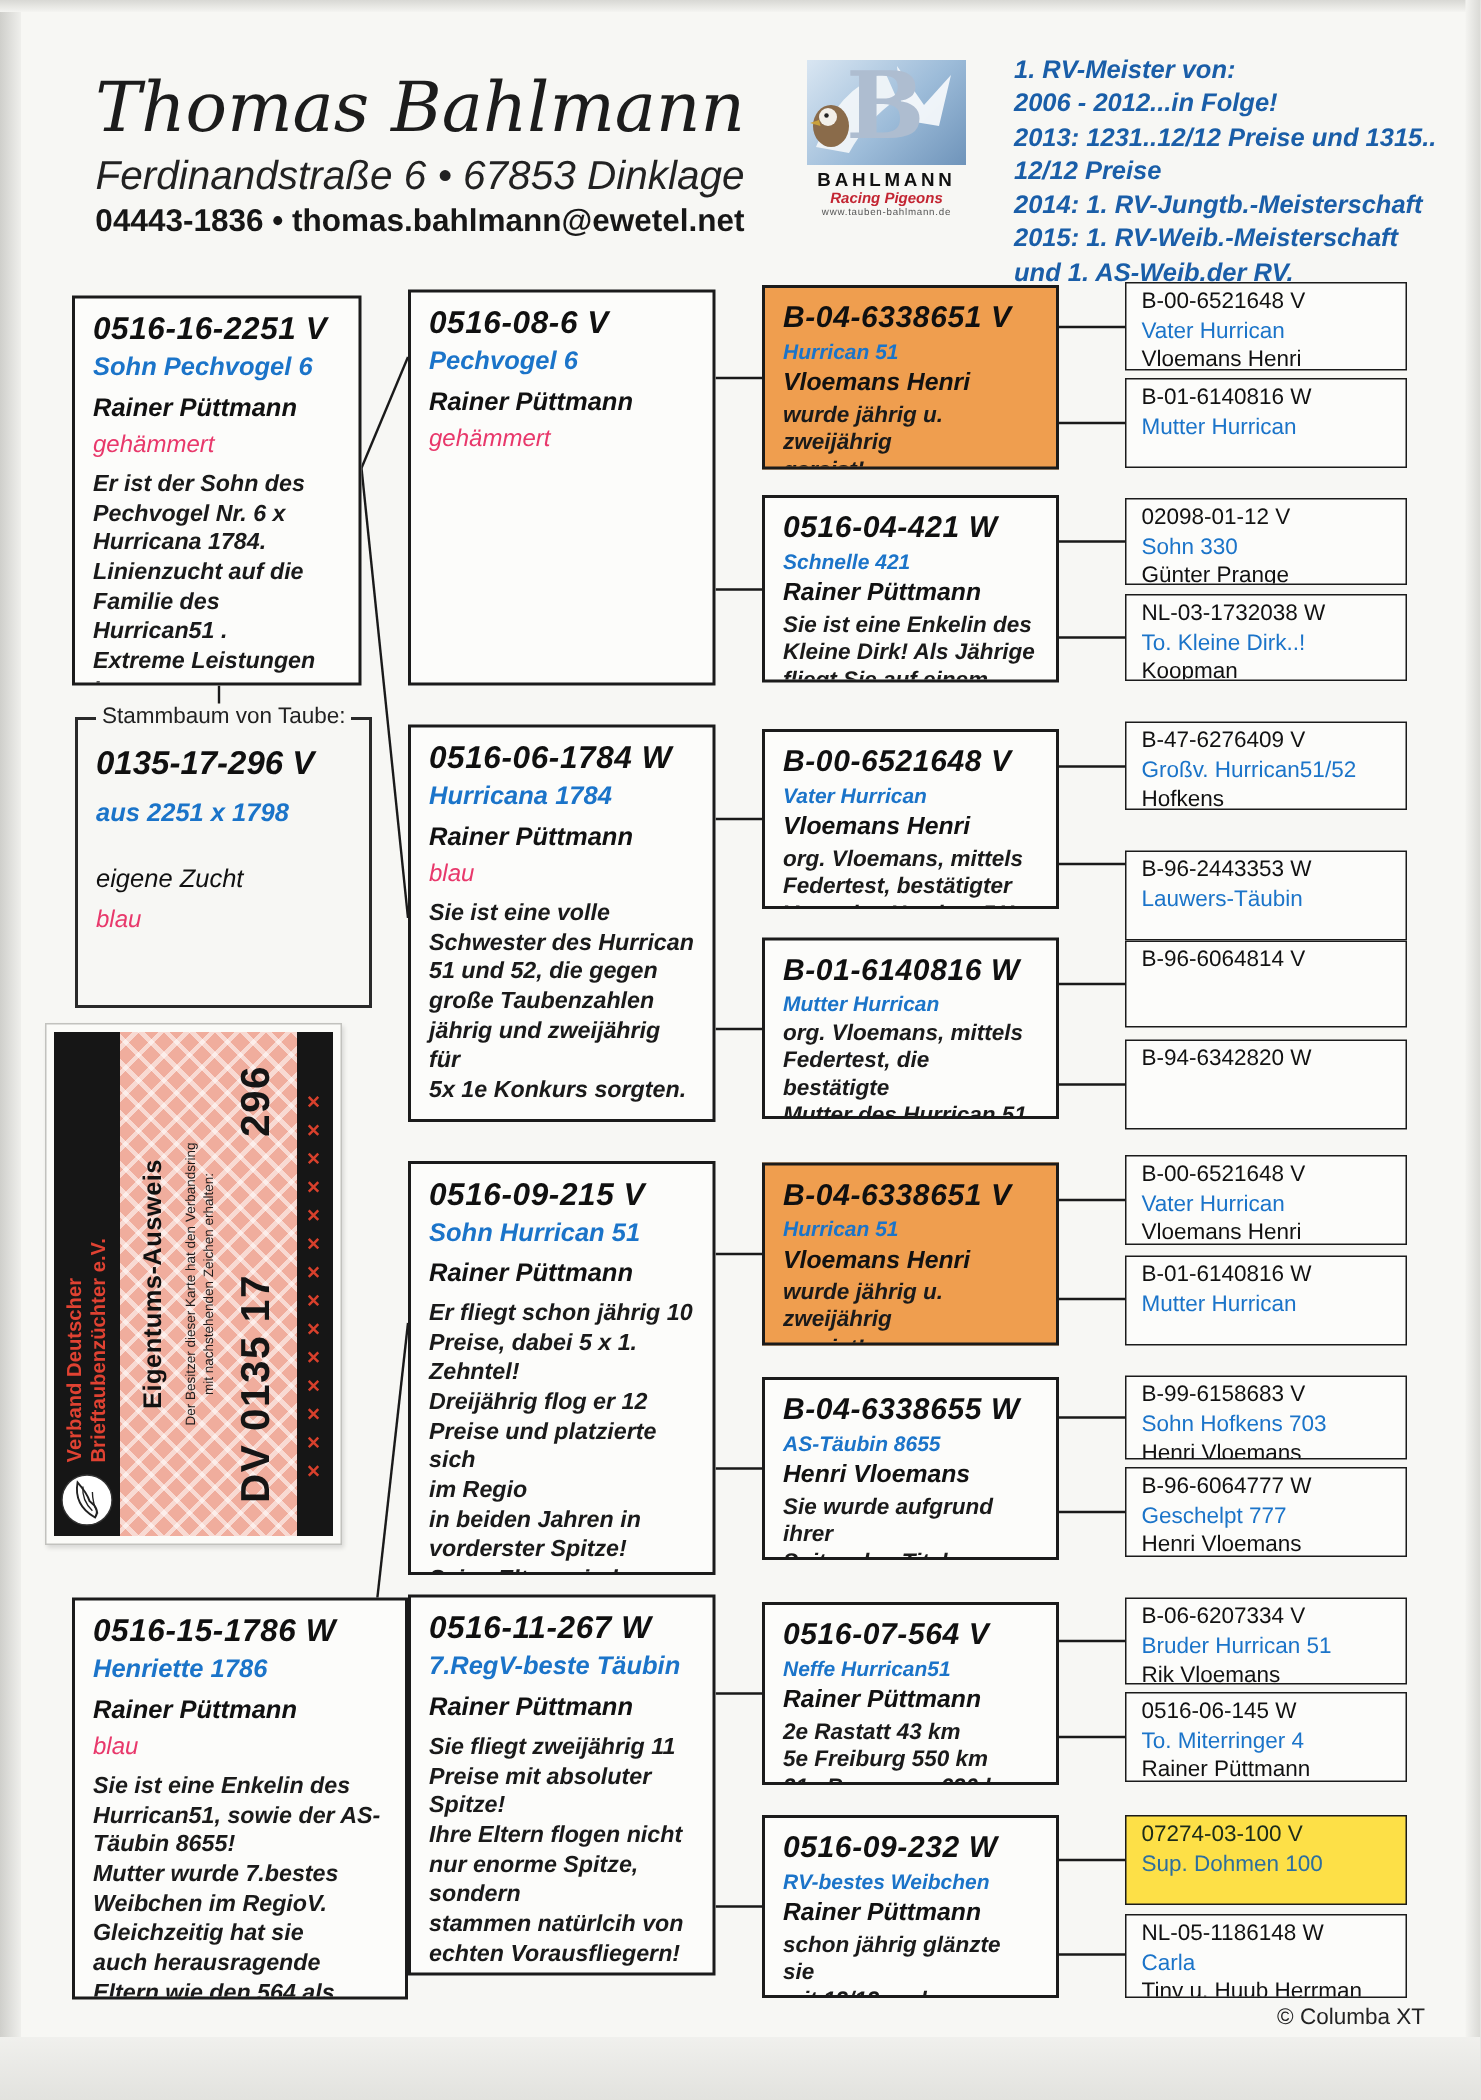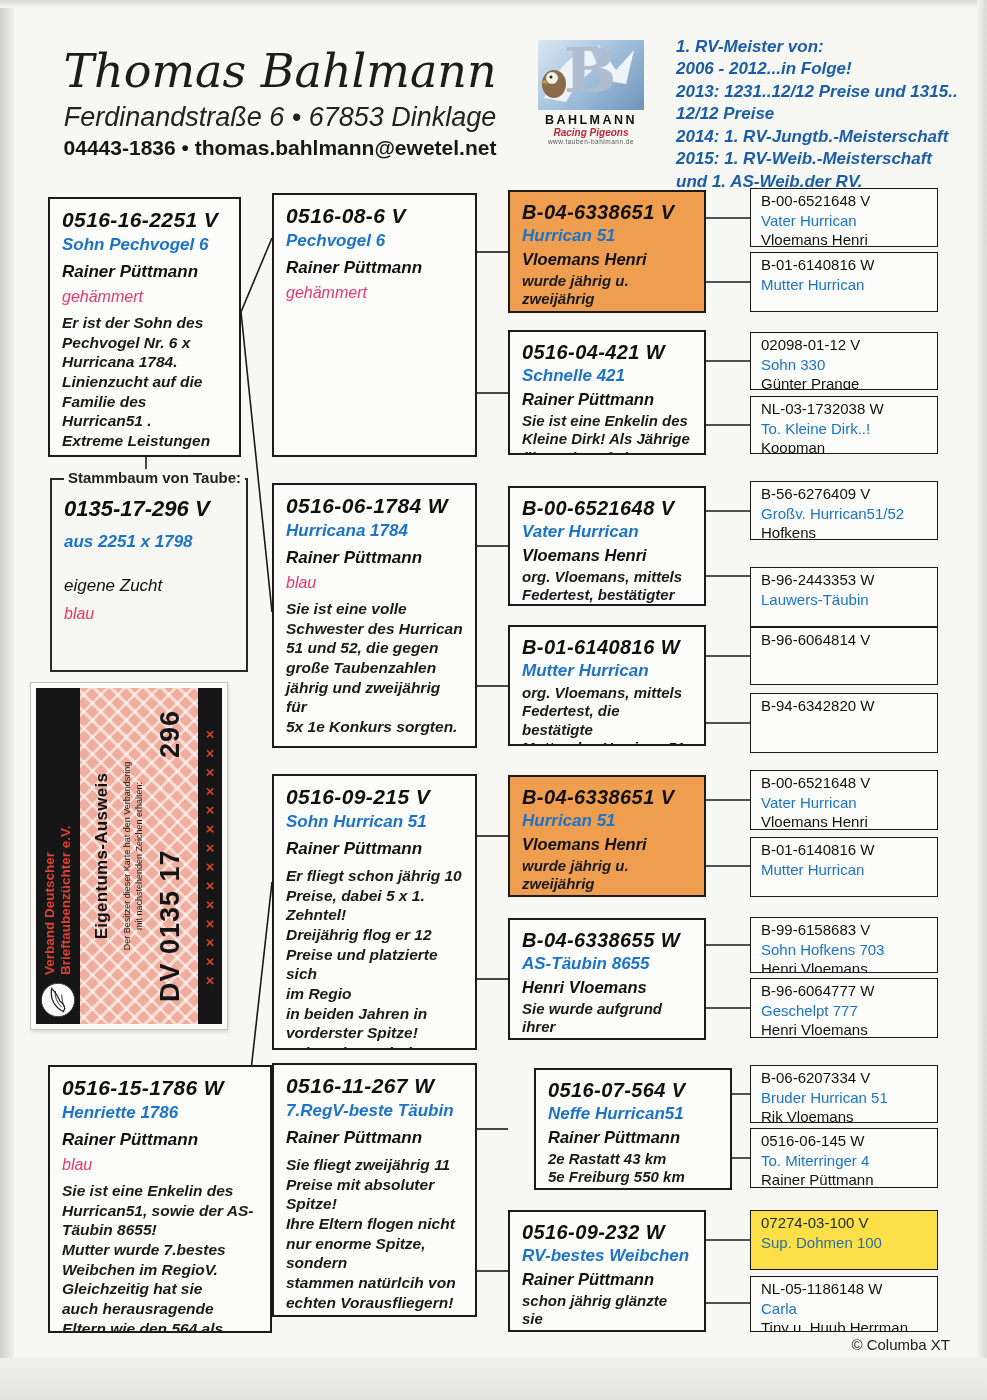--- a/index.html
+++ b/index.html
@@ -45,30 +45,30 @@
   .pbox { position:absolute; box-sizing:border-box; background:#fcfcfa;
     border:2px solid #1b1b1b; padding:9px 12px; overflow:hidden;
     font-style:italic; font-weight:bold; }
   .pbox .ring { font-size:21px; color:#101010; letter-spacing:.4px; }
   .pbox .pname { font-size:17px; color:#1B74C9; margin-top:3px; }
   .pbox .breeder { font-size:17px; color:#111; margin-top:7px; }
   .pbox .colorline { font-size:16px; color:#E8386B; font-weight:normal; margin-top:6px; }
   .pbox .desc { font-size:15.5px; color:#1a1a1a; margin-top:7px; line-height:1.27;
     white-space:pre-line; }
   .g3 .ring { font-size:20px; }
-  .g3 .pname { font-size:17px; margin-top:2px; }
+  .g3 .pname { font-size:14px; margin-top:2px; }
   .g3 .breeder { font-size:16.5px; margin-top:4px; }
   .g3 .desc { font-size:15px; margin-top:3px; line-height:1.22; }
   .pbox.orange { background:#EF9E4F; }
 
   
   .subject-box { position:absolute; left:50px; top:478px; width:198px; height:194px;
     box-sizing:border-box; border:2px solid #2a2a2a; padding:16px 12px; }
   .subject-legend { position:absolute; top:-11px; left:12px; background:#f7f7f4;
-    padding:0 4px; font-size:15px; color:#222; font-style:normal; font-weight:bold; }
+    padding:0 4px; font-size:15px; color:#222; font-style:normal; font-weight:normal; }
   .subject-box .ring { font-style:italic; font-weight:bold; font-size:22px; color:#101010; }
   .subject-box .pname { font-style:italic; font-weight:bold; font-size:17px; color:#1B74C9; margin-top:10px; }
   .subject-box .breeder { font-style:italic; font-weight:normal; font-size:17px; color:#111; margin-top:24px; }
   .subject-box .colorline { font-style:italic; font-size:16px; color:#E8386B; margin-top:9px; }
 
   
   .sbox { position:absolute; box-sizing:border-box; background:#fcfcfa;
     border:1.5px solid #1b1b1b; padding:2px 10px; overflow:hidden;
     font-size:15px; line-height:1.3; color:#111; }
   .sbox .sname { color:#1B74C9; }
@@ -336,21 +336,21 @@
 2005: 12/13 Preise</div>
   </div>
   <div class="pbox g3" style="left:508px;top:918px;width:198px;height:122px;">
     <div class="ring">B-04-6338655 W</div>
     <div class="pname">AS-Täubin 8655</div>
     <div class="breeder">Henri Vloemans</div>
     <div class="desc">Sie wurde aufgrund ihrer
 Spitze den Titel
 1. AS-Weibchen im RegV.</div>
   </div>
-  <div class="pbox g3" style="left:534px;top:1068px;width:198px;height:122px;">
+  <div class="pbox g3" style="left:508px;top:1068px;width:198px;height:122px;">
     <div class="ring">0516-07-564 V</div>
     <div class="pname">Neffe Hurrican51</div>
     <div class="breeder">Rainer Püttmann</div>
     <div class="desc">2e Rastatt 43 km
 5e Freiburg 550 km
 21e Besancon 630 km</div>
   </div>
   <div class="pbox g3" style="left:508px;top:1210px;width:198px;height:122px;">
     <div class="ring">0516-09-232 W</div>
     <div class="pname">RV-bestes Weibchen</div>
@@ -374,21 +374,21 @@
     <div class="sring">02098-01-12 V</div>
     <div class="sname">Sohn 330</div>
     <div class="sbreeder">Günter Prange</div>
   </div>
   <div class="sbox" style="left:750px;top:396px;width:188px;height:58px;">
     <div class="sring">NL-03-1732038 W</div>
     <div class="sname">To. Kleine Dirk..!</div>
     <div class="sbreeder">Koopman</div>
   </div>
   <div class="sbox" style="left:750px;top:481px;width:188px;height:59px;">
-    <div class="sring">B-56-6276409 V</div>
+    <div class="sring">B-47-6276409 V</div>
     <div class="sname">Großv. Hurrican51/52</div>
     <div class="sbreeder">Hofkens</div>
   </div>
   <div class="sbox" style="left:750px;top:567px;width:188px;height:60px;">
     <div class="sring">B-96-2443353 W</div>
     <div class="sname">Lauwers-Täubin</div>
     <div class="sbreeder"></div>
   </div>
   <div class="sbox" style="left:750px;top:627px;width:188px;height:58px;">
     <div class="sring">B-96-6064814 V</div>

